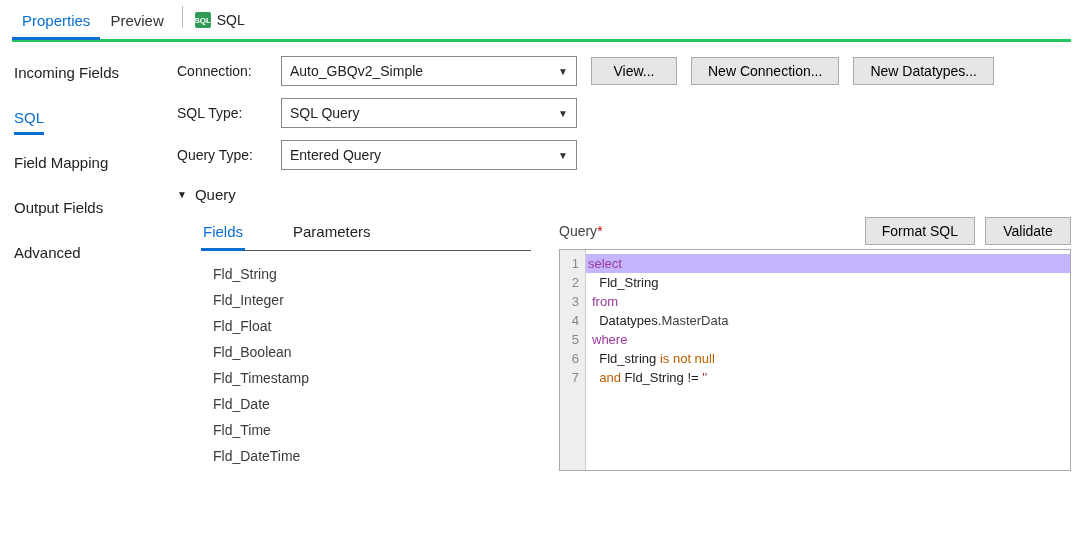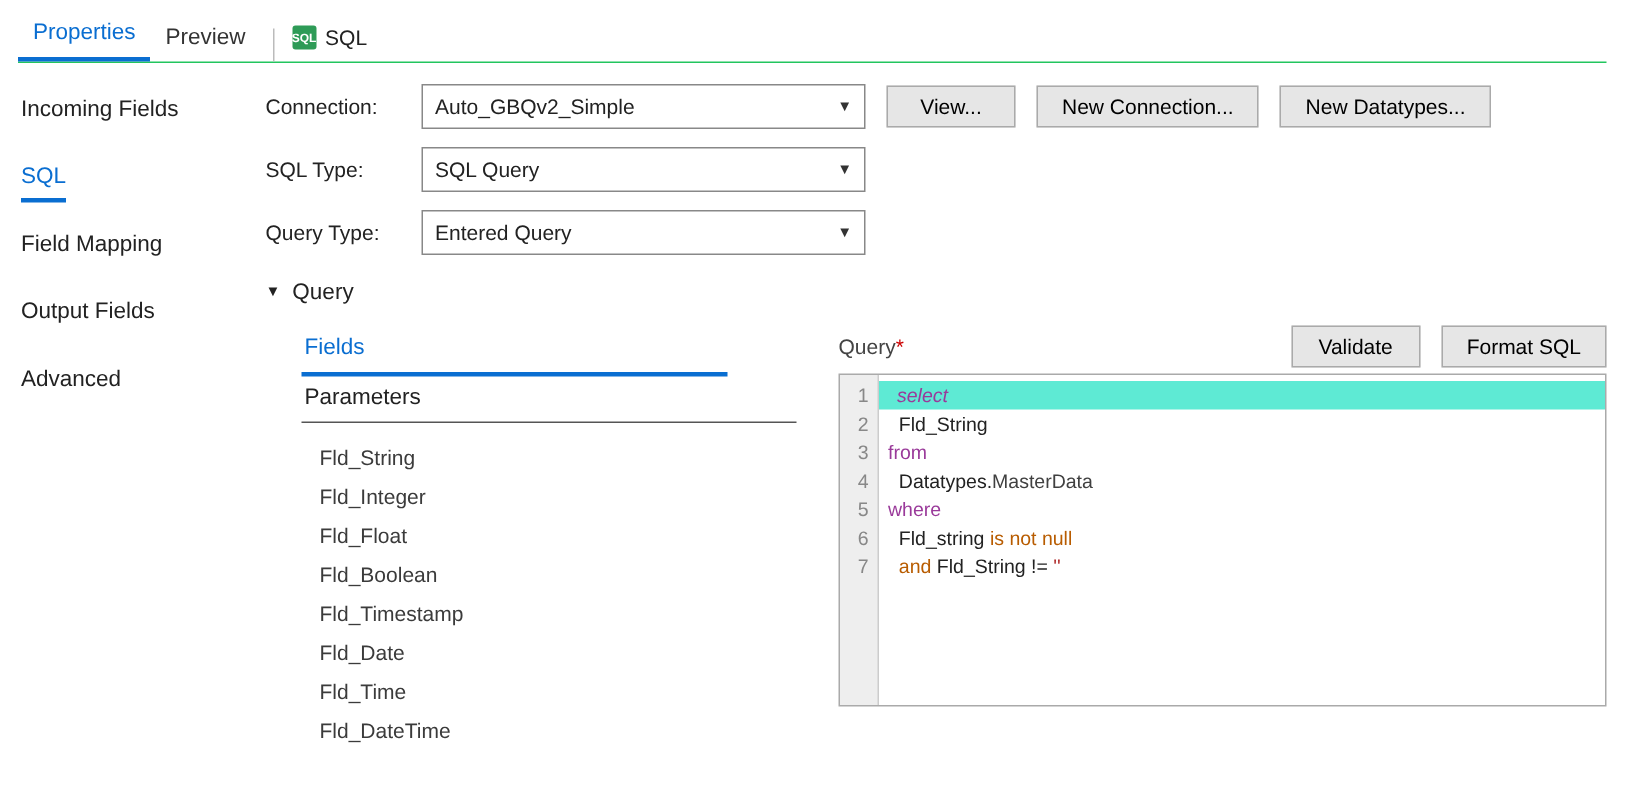--- a/index.html
+++ b/index.html
@@ -1,20 +1,20 @@
 <!DOCTYPE html>
 <html><head>
 <meta charset="utf-8">
 <style>
 * { box-sizing: border-box; margin: 0; padding: 0; font-family: "Segoe UI", Arial, sans-serif; }
 body { background: #fff; font-size: 14px; color: #222; width: 1083px; height: 541px; overflow: hidden; position: relative; }
 .app { padding: 6px 12px 0 12px; }
 
 
-.top-tabs { display: flex; align-items: flex-end; height: 36px; border-bottom: 1px solid #22c55e; gap: 0; }
+.top-tabs { display: flex; align-items: flex-start; height: 36px; border-bottom: 3px solid #22c55e; gap: 0; }
 .top-tab { padding: 6px 10px 8px 10px; font-size: 15px; color: #333; cursor: pointer; }
 .top-tab.active { color: #0a6ed1; border-bottom: 3px solid #0a6ed1; font-weight: 500; }
 .top-tab-divider { width: 1px; height: 22px; background: #bbb; margin: 0 8px; }
 .sql-icon { width: 16px; height: 16px; background: #2e9b57; border-radius: 2px; display: inline-flex; align-items: center; justify-content: center; color: #fff; font-size: 8px; font-weight: bold; margin-right: 6px; vertical-align: -2px; }
 .top-tab-sql { display: flex; align-items: center; padding: 6px 10px 8px 4px; }
 
 
 .main { display: flex; margin-top: 14px; }
 
 
@@ -33,35 +33,35 @@
 .chev { font-size: 10px; color: #333; }
 .btn { height: 28px; padding: 0 16px; background: #e6e6e6; border: 1px solid #aaa; font-size: 14px; cursor: pointer; margin-left: 14px; display: inline-flex; align-items: center; justify-content: center; min-width: 86px; }
 .btn-wide { min-width: 126px; }
 .btn-wider { min-width: 130px; }
 
 
 .section-hdr { display: flex; align-items: center; margin: 16px 0 14px 0; font-size: 15px; }
 .section-hdr .tri { font-size: 10px; margin-right: 8px; }
 .query-body { display: flex; gap: 28px; padding-left: 24px; }
 .fields-col { width: 330px; }
-.inner-tabs { display: flex; border-bottom: 1px solid #555; margin-bottom: 10px; flex-direction: column; }
+.inner-tabs { display: flex; border-bottom: 1px solid #555; margin-bottom: 10px; }
 .inner-tab { padding: 6px 2px 8px 2px; margin-right: 46px; font-size: 15px; cursor: pointer; }
 .inner-tab.active { color: #0a6ed1; border-bottom: 3px solid #0a6ed1; margin-bottom: -1px; font-weight: 500; }
 .field-item { padding: 5px 0 5px 12px; font-size: 14px; color: #3b3b3b; cursor: pointer; }
 
 
 .query-col { flex: 1; }
 .query-head { display: flex; align-items: center; margin-bottom: 4px; }
 .query-label { font-size: 14px; color: #444; flex: 1; }
 .req { color: #c00; }
 .editor { border: 1px solid #aaa; display: flex; font-family: Consolas, monospace; font-size: 13px; height: 222px; }
 .gutter { background: #eee; color: #888; text-align: right; padding: 4px 6px; user-select: none; width: 26px; border-right: 1px solid #ccc; }
 .gutter div { line-height: 19px; }
 .code { flex: 1; padding: 4px 6px; white-space: pre; line-height: 19px; }
-.code .hl { background: #5eead4; display: block; margin: -0 -6px; padding: 0 12px; font-style: italic; }
+.code .hl { background: #c4b5fd; display: block; margin: -0 -6px; padding: 0 2px; }
 .kw { color: #9a3a9a; }
 .id2 { color: #404040; }
 .op { color: #b85c00; }
 .str { color: #b02a2a; }
 </style>
 </head>
 <body>
 
 <div class="app">
 
@@ -129,22 +129,22 @@
           <div class="field-item">Fld_Boolean</div>
           <div class="field-item">Fld_Timestamp</div>
           <div class="field-item">Fld_Date</div>
           <div class="field-item">Fld_Time</div>
           <div class="field-item">Fld_DateTime</div>
         </div>
 
         <div class="query-col">
           <div class="query-head">
             <div class="query-label"><span>Query</span><span class="req">*</span></div>
+            <button class="btn">Format SQL</button>
             <button class="btn" style="margin-left:10px;">Validate</button>
-            <button class="btn">Format SQL</button>
           </div>
           <div class="editor">
             <div class="gutter">
               <div>1</div>
                 <div>2</div>
                 <div>3</div>
                 <div>4</div>
                 <div>5</div>
                 <div>6</div>
                 <div>7</div>

